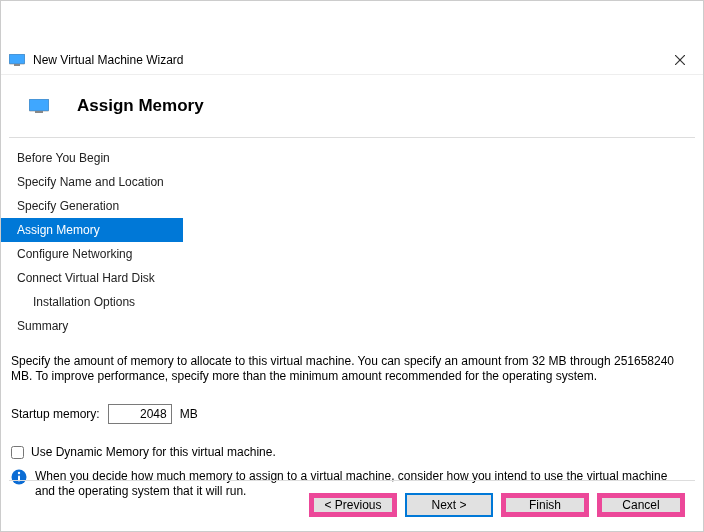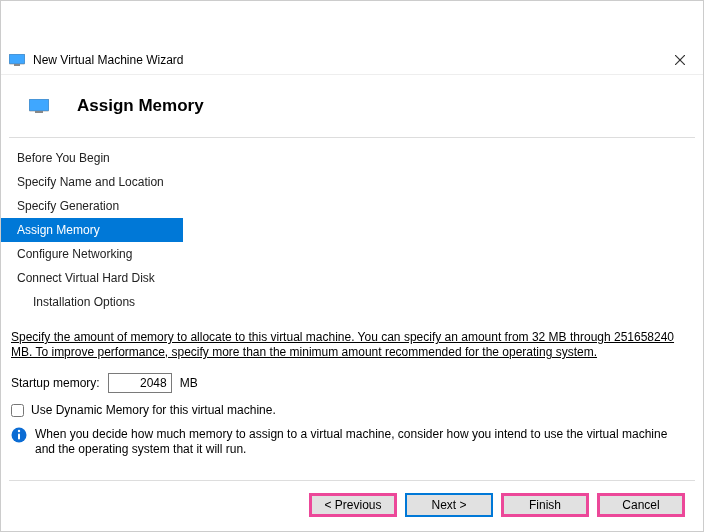--- a/index.html
+++ b/index.html
@@ -88,28 +88,27 @@
     padding-left: 32px;
   }
 
   .content {
     flex: 1;
     padding: 8px 18px 8px 10px;
     color: #000;
   }
   .content .intro {
     line-height: 15px;
-    margin-bottom: 13px;
-    text-decoration: underline;
+    margin-bottom: 20px;
   }
   .memory-row {
     display:flex;
     align-items:center;
     gap: 8px;
-    margin-bottom: 10px;
+    margin-bottom: 21px;
   }
   .memory-row input[type=text]{
     width: 64px;
     height: 20px;
     border: 1px solid #7a7a7a;
     text-align: right;
     padding: 0 4px;
     font-size: 12px;
     font-family: inherit;
   }
@@ -142,21 +141,21 @@
     right: 18px;
     display:flex;
     gap: 8px;
   }
   .footer button {
     width: 88px;
     height: 24px;
     font-size: 12px;
     font-family: inherit;
     background: #e1e1e1;
-    border: 3px solid #ec4899;
+    border: 5px solid #ec4899;
     cursor: pointer;
   }
   .footer button.primary {
     border: 2px solid #0078d7;
   }
   .footer-divider {
     position:absolute;
     bottom: 50px;
     left: 8px; right: 8px;
     border-top: 1px solid #ddd;
@@ -196,20 +195,21 @@
 <div class="body">
 
   <div class="sidebar">
     <div class="nav-item">Before You Begin</div>
     <div class="nav-item">Specify Name and Location</div>
     <div class="nav-item">Specify Generation</div>
     <div class="nav-item selected">Assign Memory</div>
     <div class="nav-item">Configure Networking</div>
     <div class="nav-item">Connect Virtual Hard Disk</div>
     <div class="nav-item nav-sub">Installation Options</div>
+    <div class="nav-item">Summary</div>
   </div>
 
   <div class="content">
     <p class="intro">Specify the amount of memory to allocate to this virtual machine. You can specify an amount from 32 MB through 251658240 MB. To improve performance, specify more than the minimum amount recommended for the operating system.</p>
 
     <div class="memory-row">
       <span>Startup memory:</span>
       <input type="text" value="2048" style="">
       <span>MB</span>
     </div>

